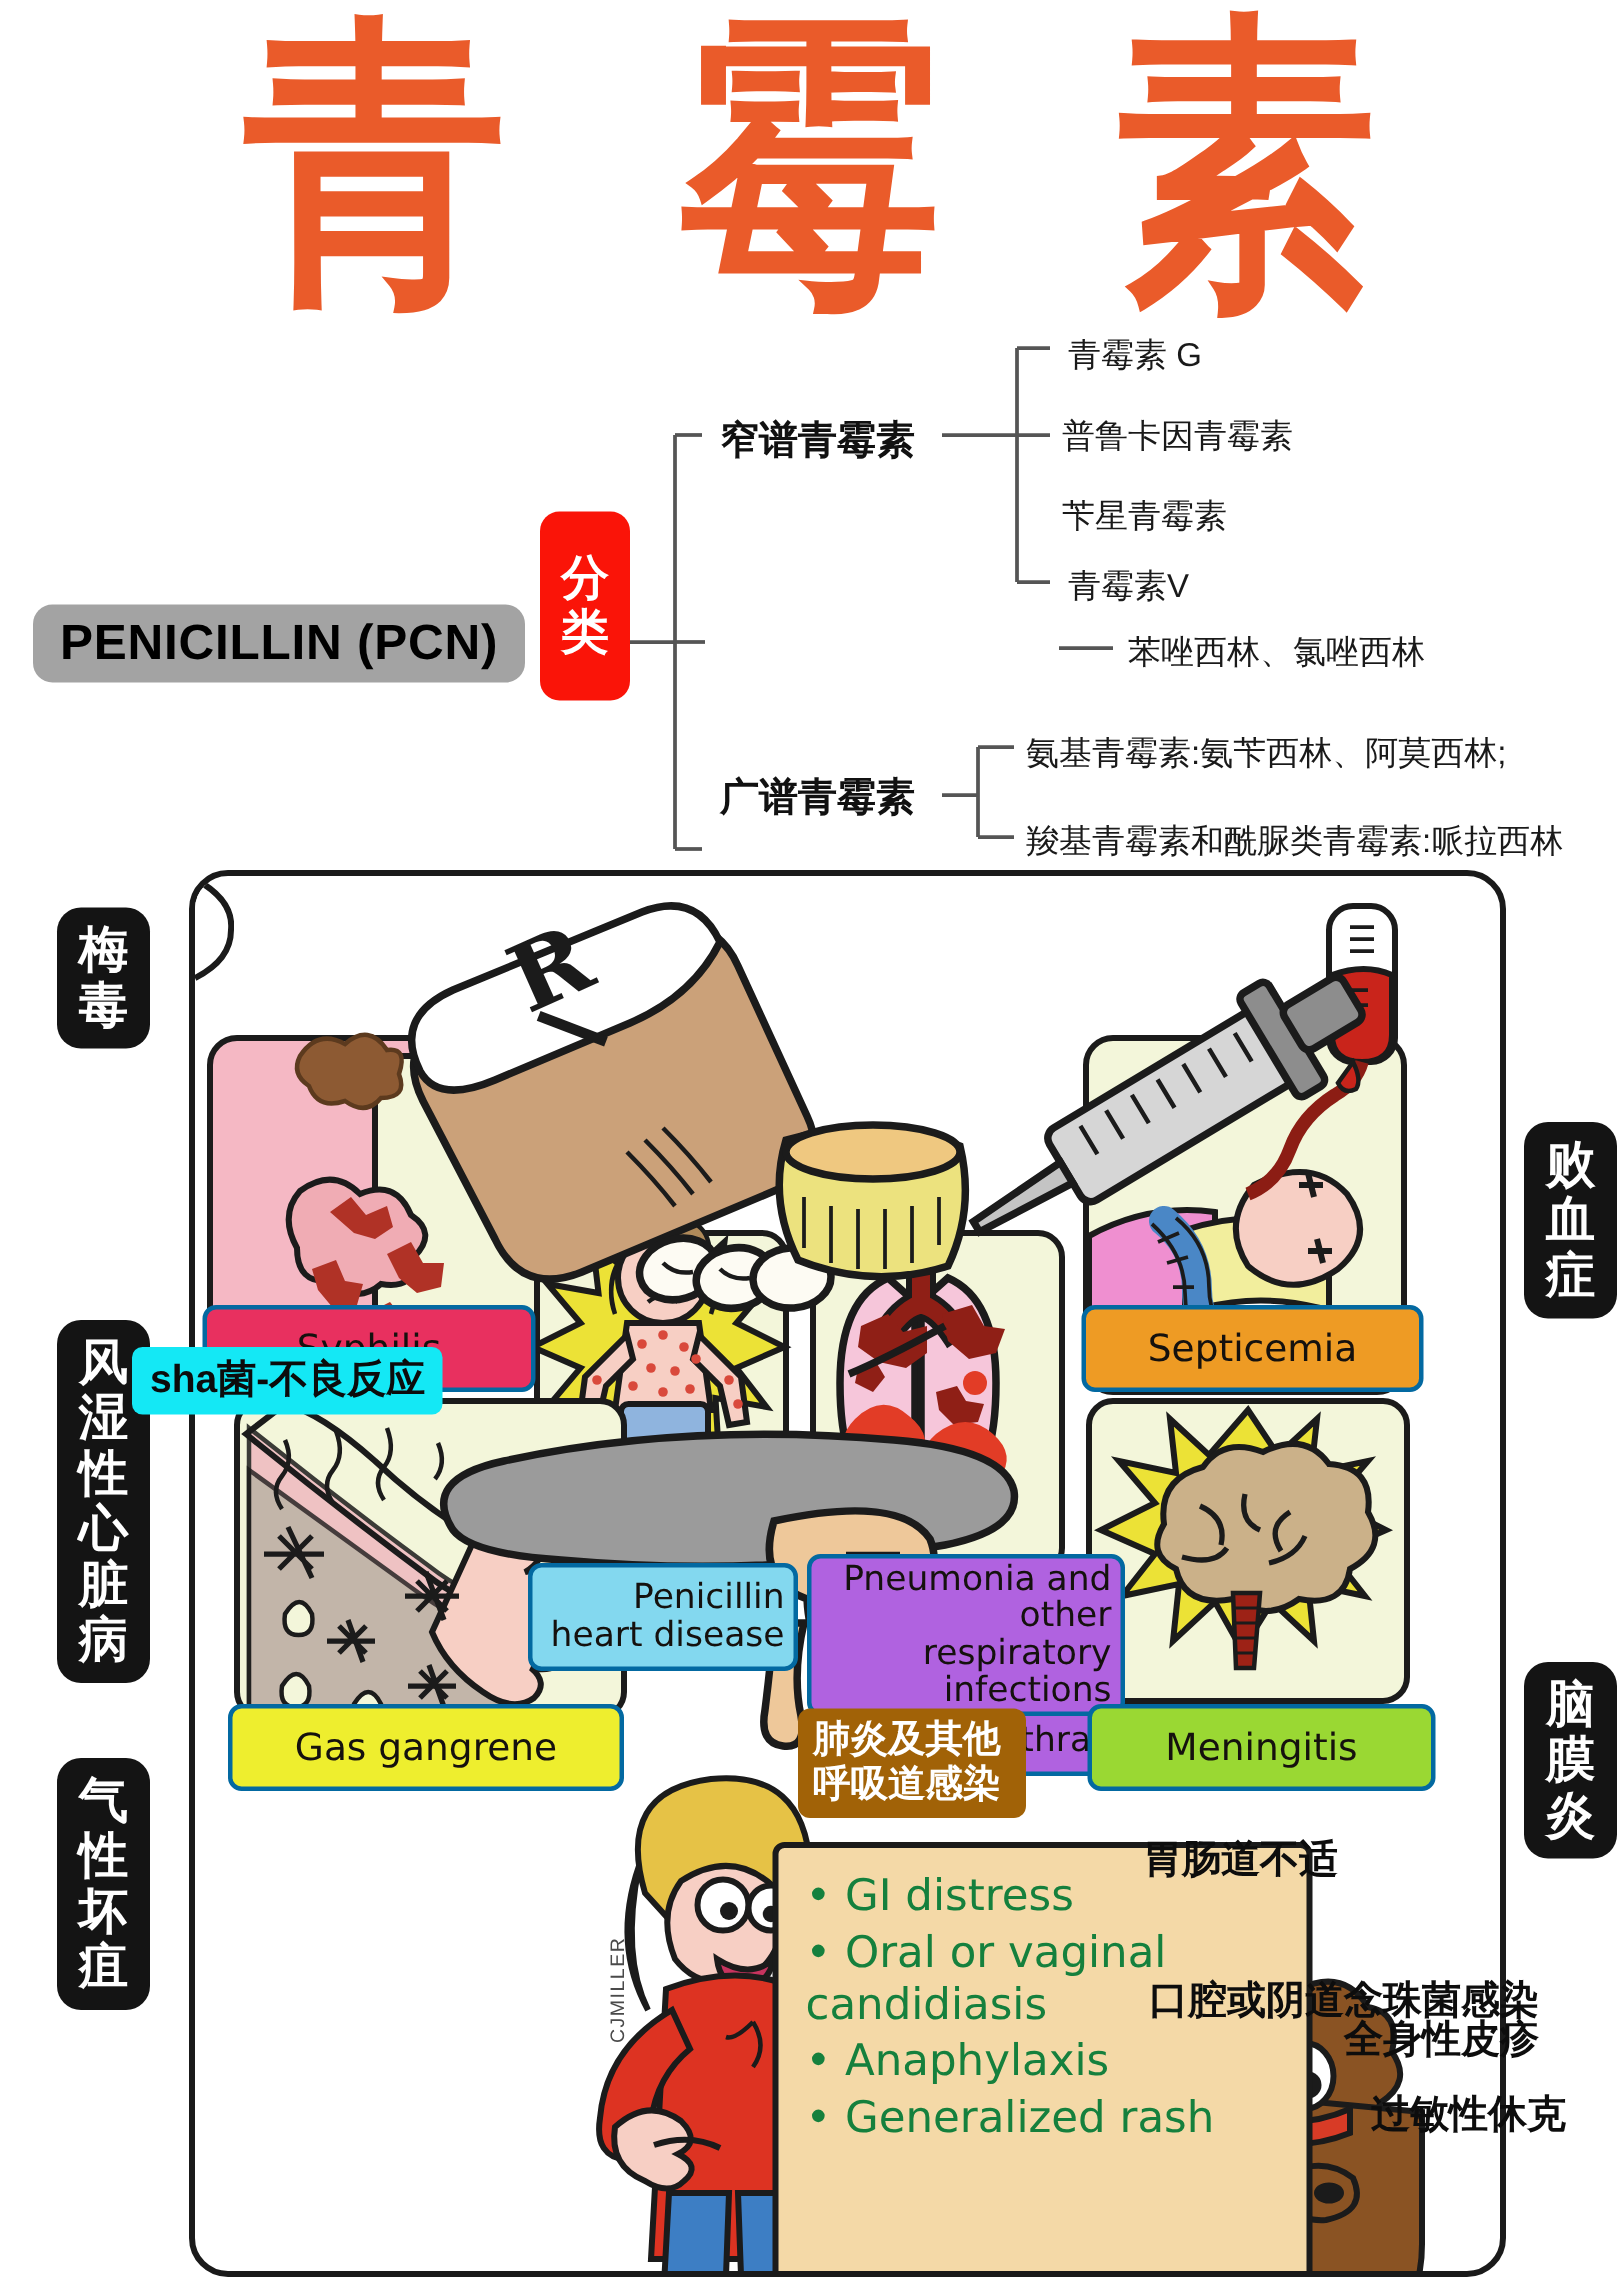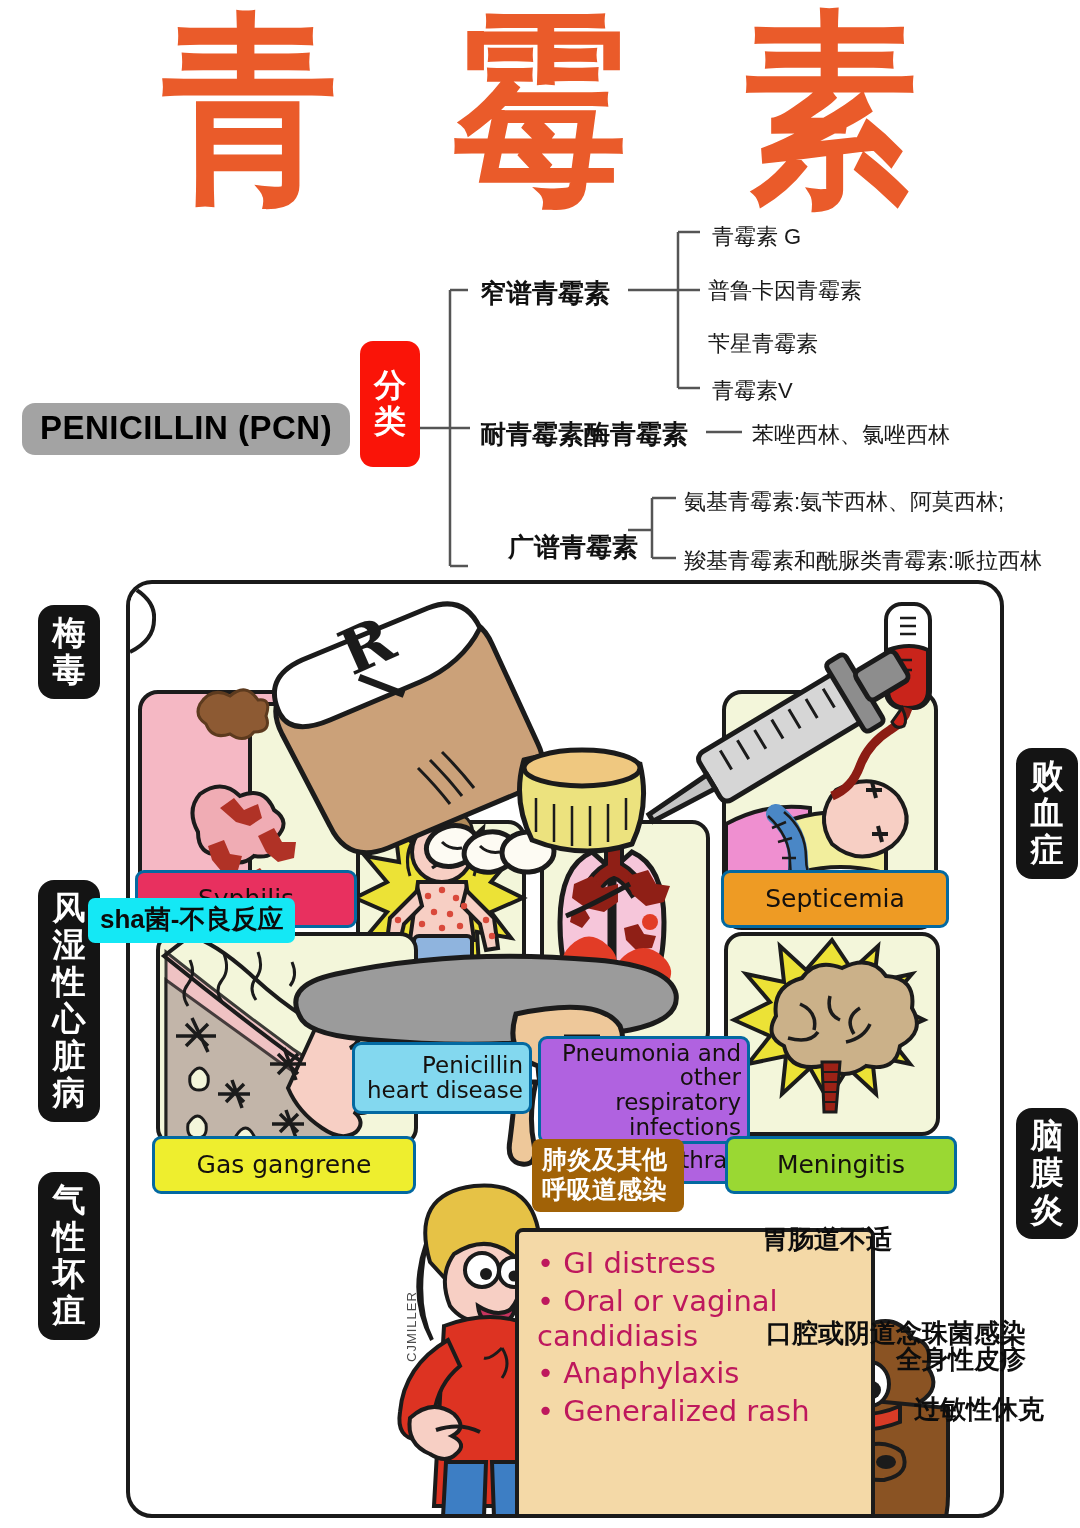--- a/index.html
+++ b/index.html
@@ -168,21 +168,21 @@
   
   #adverse-card {
     position: absolute;
     left: 385px; top: 644px;
     width: 360px; height: 299px;
     background: #f4d9a7;
     border: 4px solid #1b1b1b;
     border-radius: 8px;
     font-family: "DejaVu Sans", sans-serif;
     font-size: 29px;
-    color: #be185d;
+    color: #15803d;
     padding: 14px 8px 0 18px;
     line-height: 1.2;
   }
   #adverse-card li { list-style: none; margin-bottom: 3px; }
   #adverse-card li::before { content: "• "; }
 
   
   #cn-pneu {
     position: absolute;
     left: 532px; top: 1139px;
@@ -257,24 +257,23 @@
     <path d="M652 288 L676 288" stroke="#555" stroke-width="2.5" fill="none"></path>
     <path d="M652 348 L676 348" stroke="#555" stroke-width="2.5" fill="none"></path>
   </svg>
 
   <div class="tree-lvl1" style="left:480px; top:66px;">窄谱青霉素</div>
   <div class="tree-lvl2" style="left:712px; top:12px;">青霉素 G</div>
   <div class="tree-lvl2" style="left:708px; top:66px;">普鲁卡因青霉素</div>
   <div class="tree-lvl2" style="left:708px; top:119px;">苄星青霉素</div>
   <div class="tree-lvl2" style="left:712px; top:166px;">青霉素V</div>
 
-  <div class="tree-lvl1" style="left:480px; top:207px;">耐青霉素酶青霉素</div>
   <div class="tree-lvl2" style="left:752px; top:210px;">苯唑西林、氯唑西林</div>
 
-  <div class="tree-lvl1" style="left:480px; top:320px;margin-left:28px;">广谱青霉素</div>
+  <div class="tree-lvl1" style="left:480px; top:304px;">广谱青霉素</div>
   <div class="tree-lvl2" style="left:684px; top:277px;">氨基青霉素:氨苄西林、阿莫西林;</div>
   <div class="tree-lvl2" style="left:684px; top:336px;">羧基青霉素和酰脲类青霉素:哌拉西林</div>
 </div>
 
 <div class="side-tag" style="left:38px; top:605px;">
   <span>梅</span>
   <span>毒</span>
 </div>
 <div class="side-tag" style="left:38px; top:880px;">
   <span>风</span>

